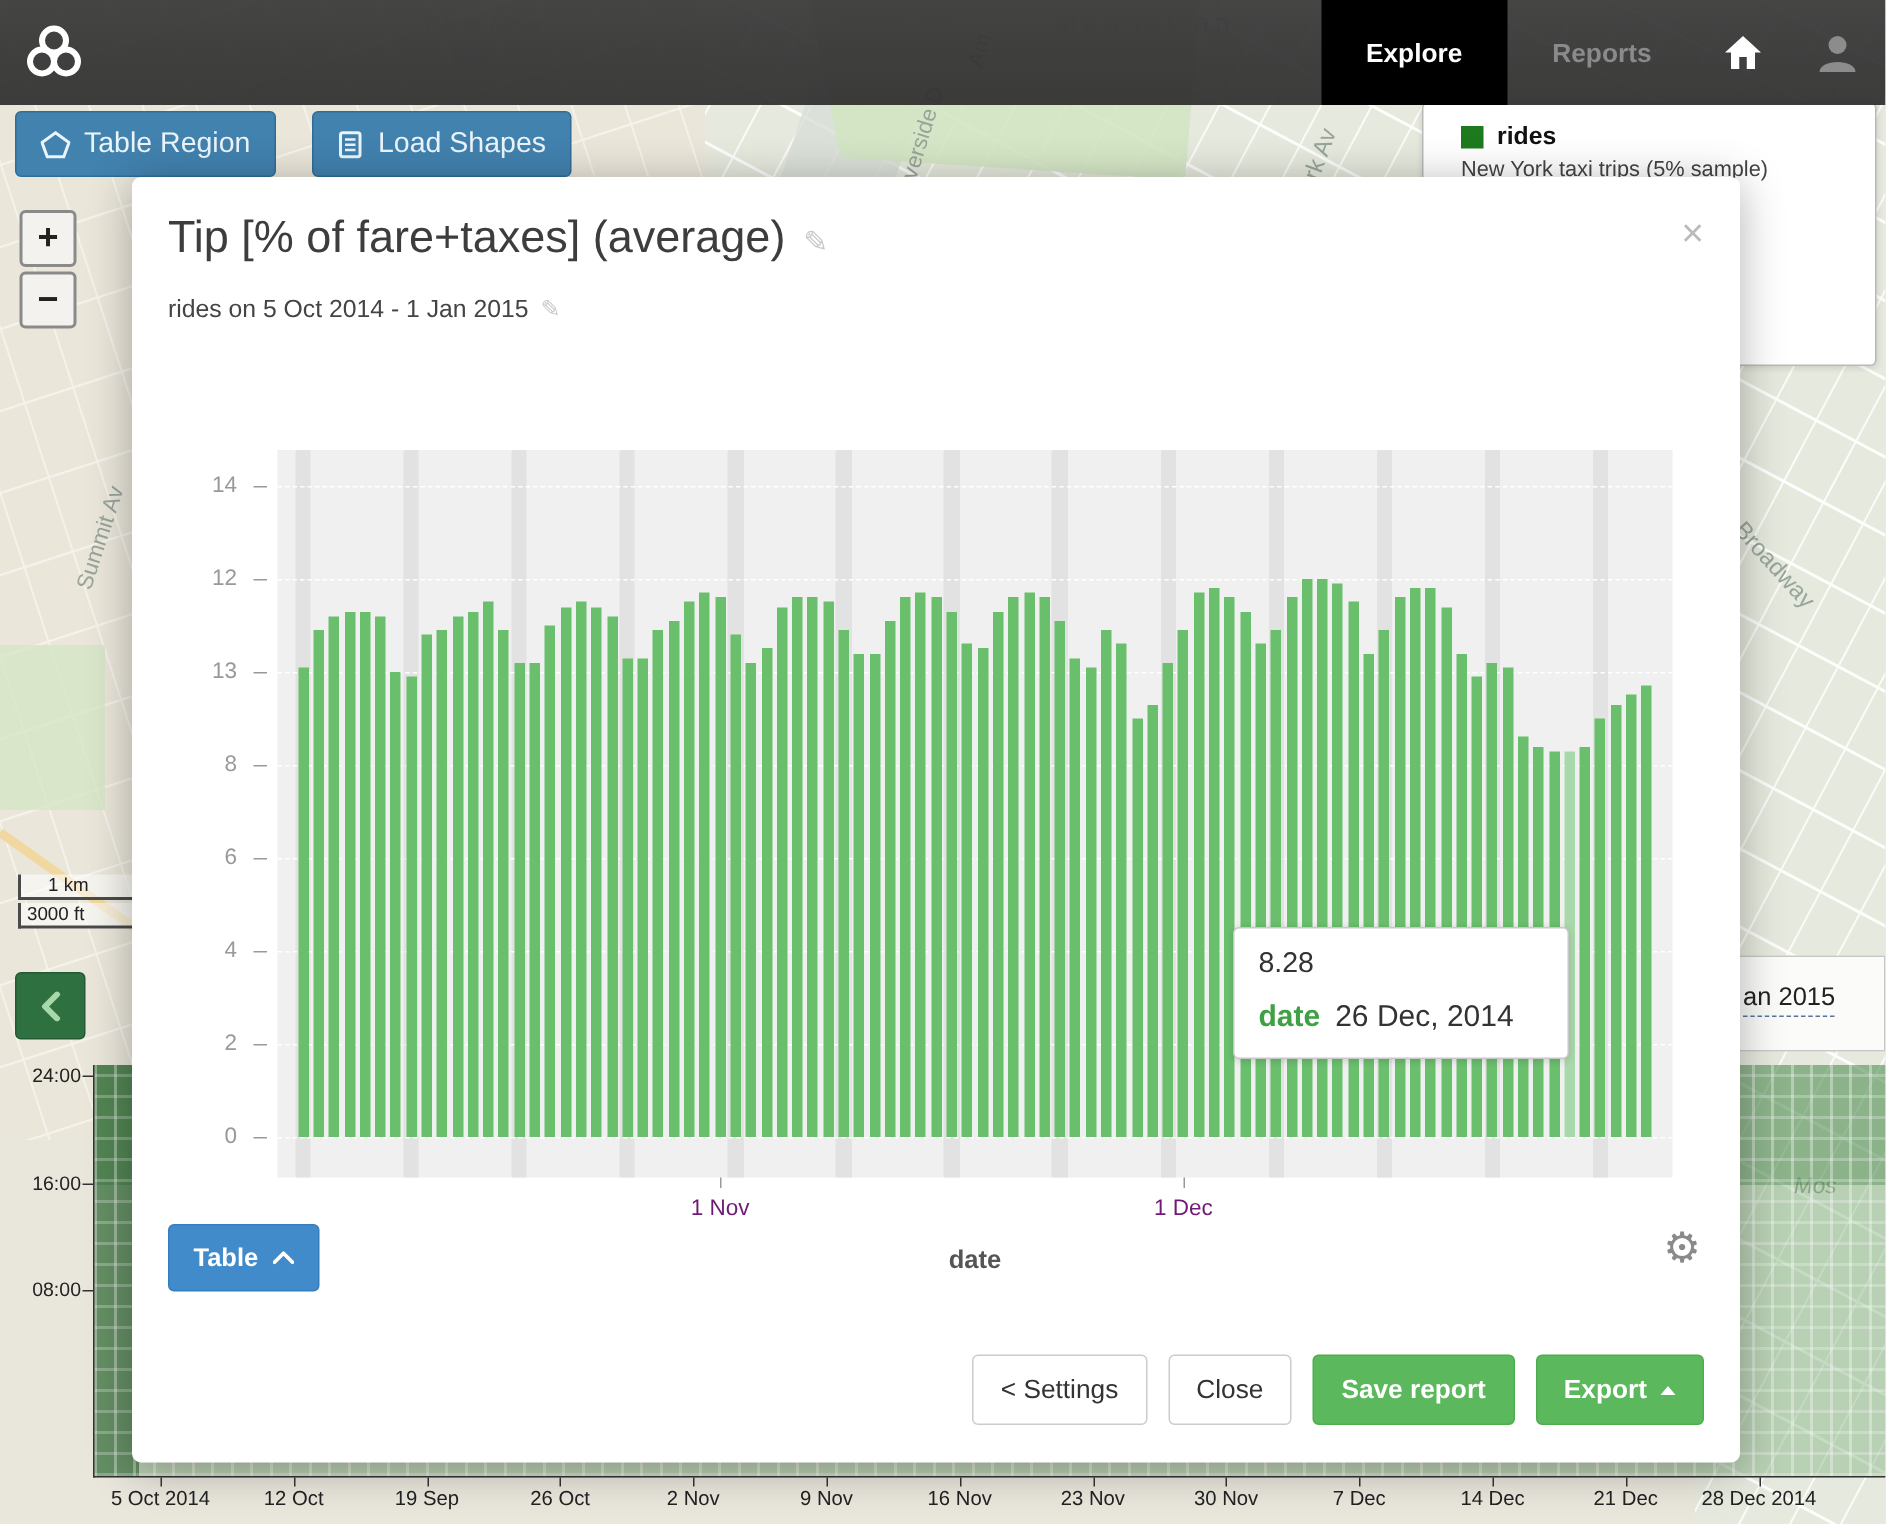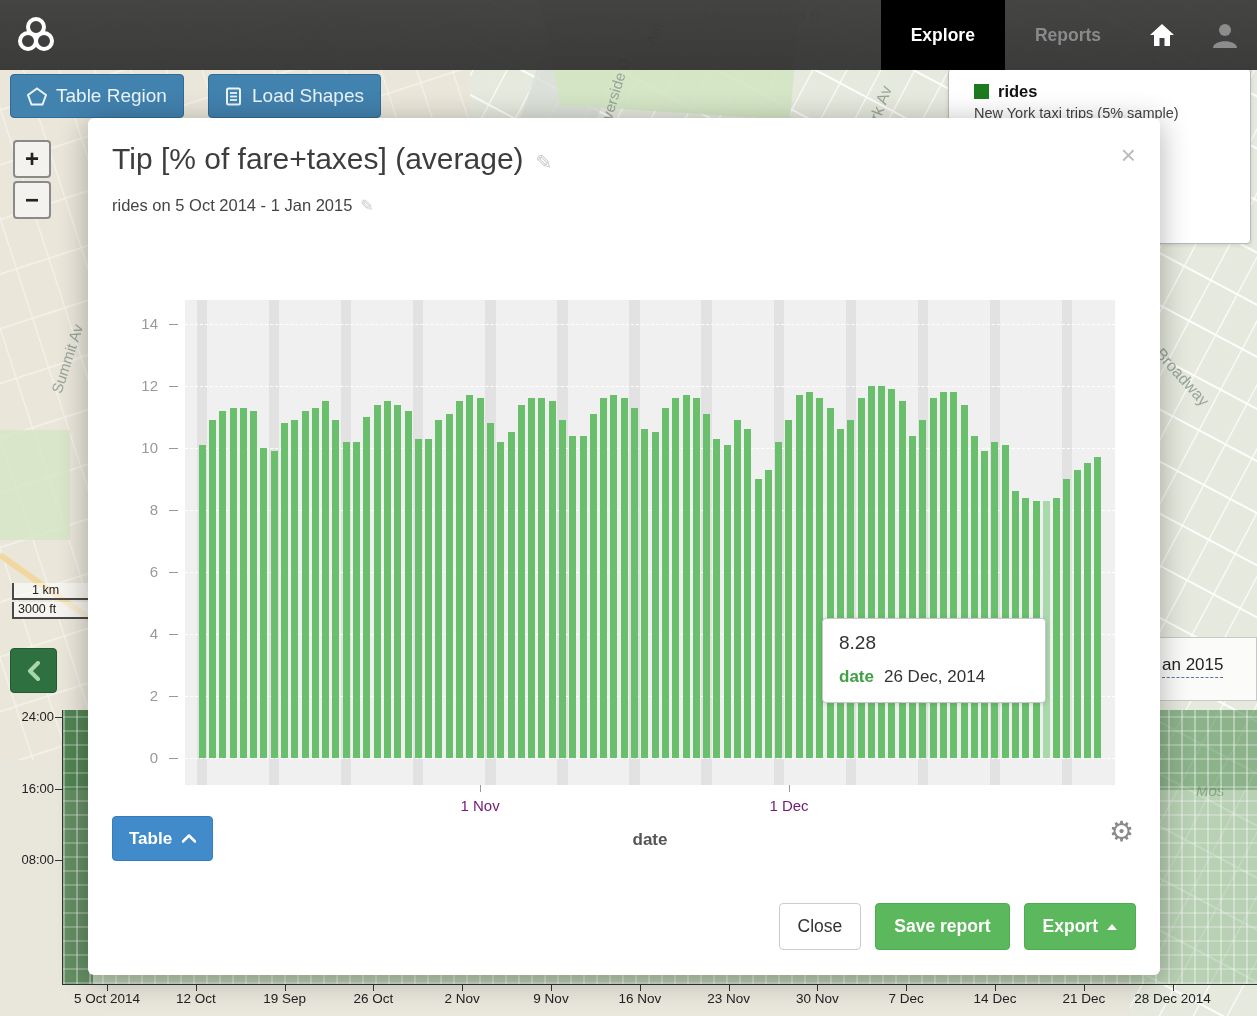--- a/index.html
+++ b/index.html
@@ -81,21 +81,21 @@
   .ylab { position:absolute; left:0; width:46px; text-align:right; font-size:15px; color:#999; }
   .ytick { position:absolute; left:57px; width:9px; height:1px; background:#999; }
   .bar { position:absolute; width:7px; }
   .xtick { position:absolute; top:485px; width:1px; height:7px; background:#999; }
   .xlab { position:absolute; top:497px; transform:translateX(-50%); font-size:15px; color:#701a75; white-space:nowrap; }
   .xlabel { position:absolute; top:530px; text-align:center; font-size:17px; font-weight:700; color:#555; }
 
   #tooltip { position:absolute; left:710px; top:318px; width:224px; z-index:8; background:#fff; border:1px solid #c8c8c8; border-radius:4px;
     box-shadow:0 1px 5px rgba(0,0,0,0.15); padding:13px 16px 15px; }
   #tooltip-value { font-size:19px; color:#333; }
-  #tooltip-row { margin-top:13px; font-size:17px; }
+  #tooltip-row { margin-top:13px; font-size:20px; }
   #tooltip-key { color:#3fa044; font-weight:700; margin-right:10px; }
   #tooltip-date { color:#333; }
 
   #table-btn { position:absolute; left:24px; top:698px; height:45px; background:#428bca; border:1px solid #357ebd; border-radius:4px;
     color:#fff; font-size:17px; font-weight:700; display:flex; align-items:center; gap:10px; padding:0 16px; cursor:pointer; }
   #gear { position:absolute; right:26px; top:700px; font-size:28px; color:#8a8a8a; cursor:pointer; line-height:1; }
 
   #modal-buttons { position:absolute; right:24px; bottom:25px; display:flex; gap:14px; }
   .btn { height:47px; border-radius:4px; font-size:17.5px; display:flex; align-items:center; padding:0 18px; cursor:pointer; }
   .btn-light { background:#fff; border:1px solid #ccc; color:#333; }
@@ -285,21 +285,21 @@
       <div class="gridline" style="top: 334px; left: 73px; width: 930px;"></div>
       <div class="ylab" style="top: 325px;">4</div>
       <div class="ytick" style="top: 334px;"></div>
       <div class="gridline" style="top: 272px; left: 73px; width: 930px;"></div>
       <div class="ylab" style="top: 263px;">6</div>
       <div class="ytick" style="top: 272px;"></div>
       <div class="gridline" style="top: 210px; left: 73px; width: 930px;"></div>
       <div class="ylab" style="top: 201px;">8</div>
       <div class="ytick" style="top: 210px;"></div>
       <div class="gridline" style="top: 148px; left: 73px; width: 930px;"></div>
-      <div class="ylab" style="top: 139px;">10</div>
+      <div class="ylab" style="top: 139px;">13</div>
       <div class="ytick" style="top: 148px;"></div>
       <div class="gridline" style="top: 86px; left: 73px; width: 930px;"></div>
       <div class="ylab" style="top: 77px;">12</div>
       <div class="ytick" style="top: 86px;"></div>
       <div class="gridline" style="top: 24px; left: 73px; width: 930px;"></div>
       <div class="ylab" style="top: 15px;">14</div>
       <div class="ytick" style="top: 24px;"></div>
       <div class="bar" style="left: 86.6477px; top: 145px; height: 313px; background: rgb(106, 191, 109);"></div>
       <div class="bar" style="left: 96.9432px; top: 120px; height: 338px; background: rgb(106, 191, 109);"></div>
       <div class="bar" style="left: 107.239px; top: 111px; height: 347px; background: rgb(106, 191, 109);"></div>
@@ -397,20 +397,21 @@
 
   <div id="table-btn">
     <span>Table</span>
     <svg width="14" height="9">
       <polyline points="1,7.5 7,1.5 13,7.5" fill="none" stroke="#fff" stroke-width="2.5" stroke-linecap="round" stroke-linejoin="round"></polyline>
     </svg>
   </div>
   <div id="gear">⚙</div>
 
   <div id="modal-buttons">
+    <div class="btn btn-light">&lt; Settings</div>
     <div class="btn btn-light">Close</div>
     <div class="btn btn-green">Save report</div>
     <div class="btn btn-green">
       <span>Export</span>
       <span class="caret-up"></span>
     </div>
   </div>
 </div>
 
 </body></html>

